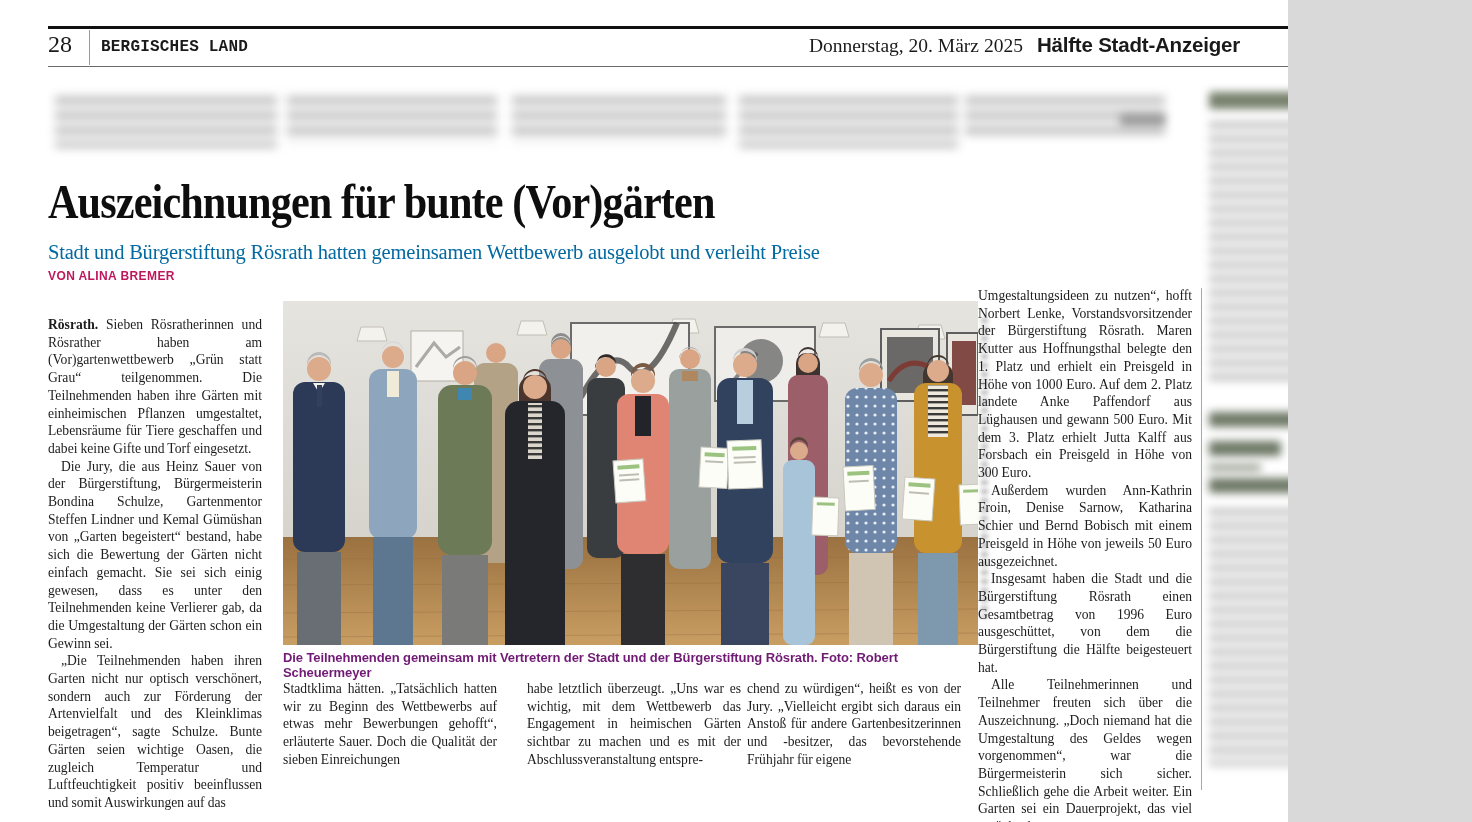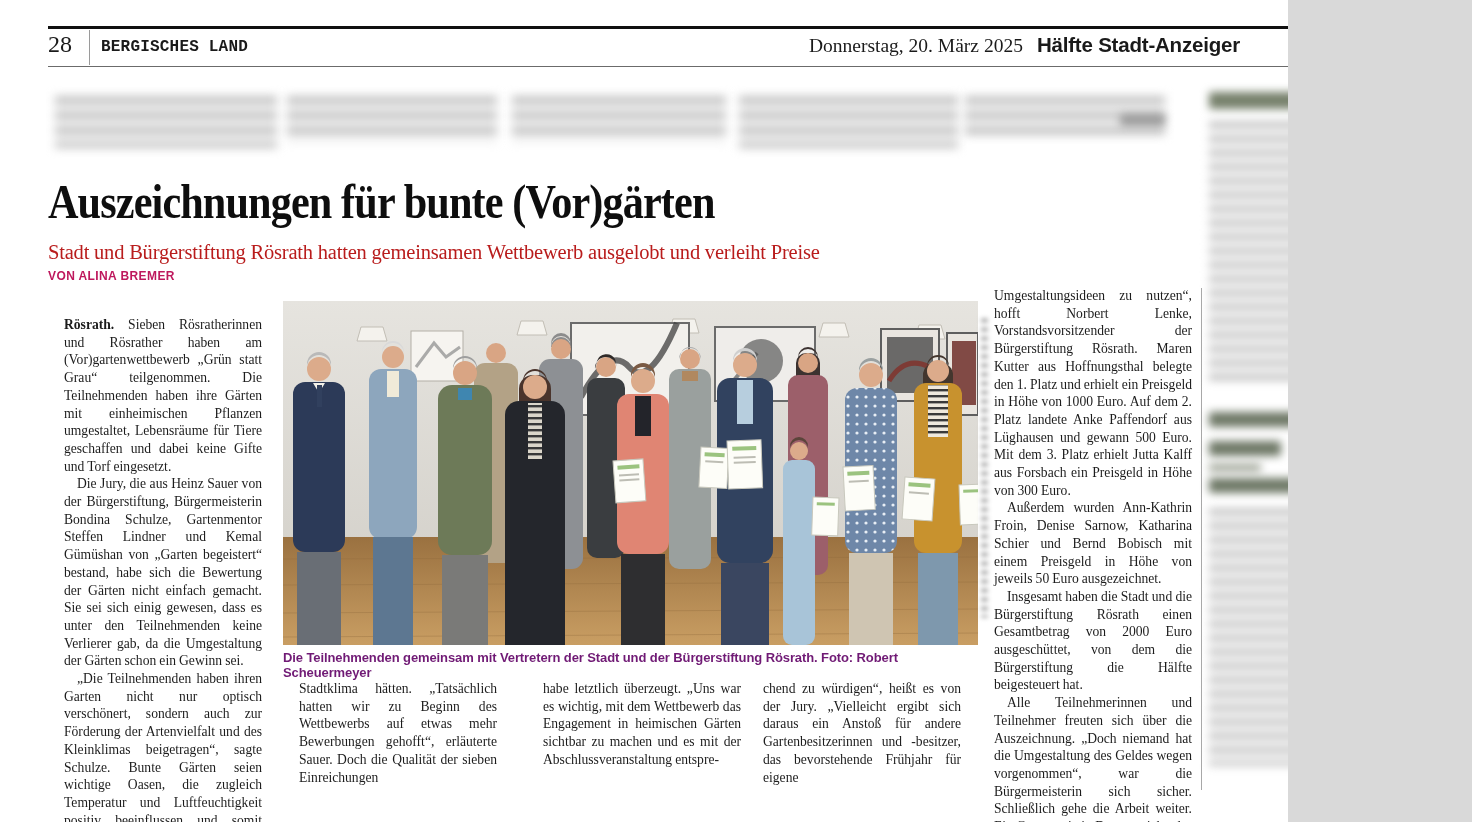--- a/index.html
+++ b/index.html
@@ -22,27 +22,27 @@
       background-image:repeating-linear-gradient(to bottom,#c4c4c4 0 9px,rgba(255,255,255,0) 9px 15px);
       filter:blur(5px);}
   .blur-lines.fine{background-image:repeating-linear-gradient(to bottom,#c9c9c9 0 8px,rgba(255,255,255,0) 8px 14px);filter:blur(4px);}
   .blur-bar{position:absolute;filter:blur(4px);border-radius:2px;}
 
   
   .headline{position:absolute;left:48px;top:174px;font-family:"Liberation Serif",serif;font-weight:bold;
             font-size:48px;letter-spacing:-1px;white-space:nowrap;color:#0e0e0e;
             transform:scaleX(.88);transform-origin:left top;}
   .subheadline{position:absolute;left:48px;top:241px;font-family:"Liberation Serif",serif;
-               font-size:20.5px;letter-spacing:-.2px;white-space:nowrap;color:#b91c1c;}
+               font-size:20.5px;letter-spacing:-.2px;white-space:nowrap;color:#0369a1;}
   .byline{position:absolute;left:48px;top:269px;font-family:"Liberation Sans",sans-serif;
           font-weight:bold;font-size:12px;letter-spacing:.4px;color:#be185d;}
 
   .col{position:absolute;width:214px;font-size:13.6px;line-height:17.7px;text-align:justify;
        color:#1c1c1c;hyphens:auto;-webkit-hyphens:auto;word-spacing:-.3px;}
-  .col p{margin:0;padding-left:16px;}
+  .col p{margin:0;}
   .col p + p{text-indent:13px;}
   .dateline{font-weight:bold;}
 
   .photo-frame{position:absolute;left:283px;top:301px;width:695px;height:344px;overflow:hidden;background:#d8d5cf;}
   .photo-credit-strip{position:absolute;left:981px;top:318px;width:7px;height:300px;
       background-image:repeating-linear-gradient(to bottom,#b9b9b9 0 5px,rgba(255,255,255,0) 5px 9px);
       filter:blur(2px);}
   .caption{position:absolute;left:283px;top:650px;width:700px;font-family:"Liberation Sans",sans-serif;
            font-weight:bold;font-size:13px;letter-spacing:-.1px;color:#701a75;}
 
@@ -278,21 +278,21 @@
     </div>
   <div class="col" style="left:527px;top:680px;">
       <p>habe letztlich überzeugt. „Uns war es wichtig, mit dem Wettbewerb das Engagement in heimischen Gärten sichtbar zu machen und es mit der Abschlussveranstaltung entspre-</p>
     </div>
   <div class="col" style="left:747px;top:680px;">
       <p>chend zu würdigen“, heißt es von der Jury. „Vielleicht ergibt sich daraus ein Anstoß für andere Gartenbesitzerinnen und -besitzer, das bevorstehende Frühjahr für eigene</p>
     </div>
   <div class="col" style="left:978px;top:287px;">
       <p>Umgestaltungsideen zu nutzen“, hofft Norbert Lenke, Vorstandsvorsitzender der Bürgerstiftung Rösrath. Maren Kutter aus Hoffnungsthal belegte den 1. Platz und erhielt ein Preisgeld in Höhe von 1000 Euro. Auf dem 2. Platz landete Anke Paffendorf aus Lüghausen und gewann 500 Euro. Mit dem 3. Platz erhielt Jutta Kalff aus Forsbach ein Preisgeld in Höhe von 300 Euro.</p>
       <p>Außerdem wurden Ann-Kathrin Froin, Denise Sarnow, Katharina Schier und Bernd Bobisch mit einem Preisgeld in Höhe von jeweils 50 Euro ausgezeichnet.</p>
-      <p>Insgesamt haben die Stadt und die Bürgerstiftung Rösrath einen Gesamtbetrag von 2000 Euro ausgeschüttet, von dem die Bürgerstiftung die Hälfte beigesteuert hat.</p>
+      <p>Insgesamt haben die Stadt und die Bürgerstiftung Rösrath einen Gesamtbetrag von 1996 Euro ausgeschüttet, von dem die Bürgerstiftung die Hälfte beigesteuert hat.</p>
       <p>Alle Teilnehmerinnen und Teilnehmer freuten sich über die Auszeichnung. „Doch niemand hat die Umgestaltung des Geldes wegen vorgenommen“, war die Bürgermeisterin sich sicher. Schließlich gehe die Arbeit weiter. Ein Garten sei ein Dauerprojekt, das viel zurückgebe.</p>
     </div>
 
   <div class="sidebar-rule"></div>
   <div class="blur-bar" style="left:1209px;top:92px;width:104px;height:17px;background:#76806b;"></div>
   <div class="blur-lines fine" style="left:1209px;top:121px;width:230px;height:262px;"></div>
   <div class="blur-bar" style="left:1209px;top:412px;width:112px;height:15px;background:#6e7866;"></div>
   <div class="blur-bar" style="left:1209px;top:441px;width:72px;height:15px;background:#6e7866;"></div>
   <div class="blur-bar" style="left:1209px;top:463px;width:52px;height:9px;background:#a9aea2;"></div>
   <div class="blur-bar" style="left:1209px;top:478px;width:142px;height:15px;background:#6e7866;"></div>

